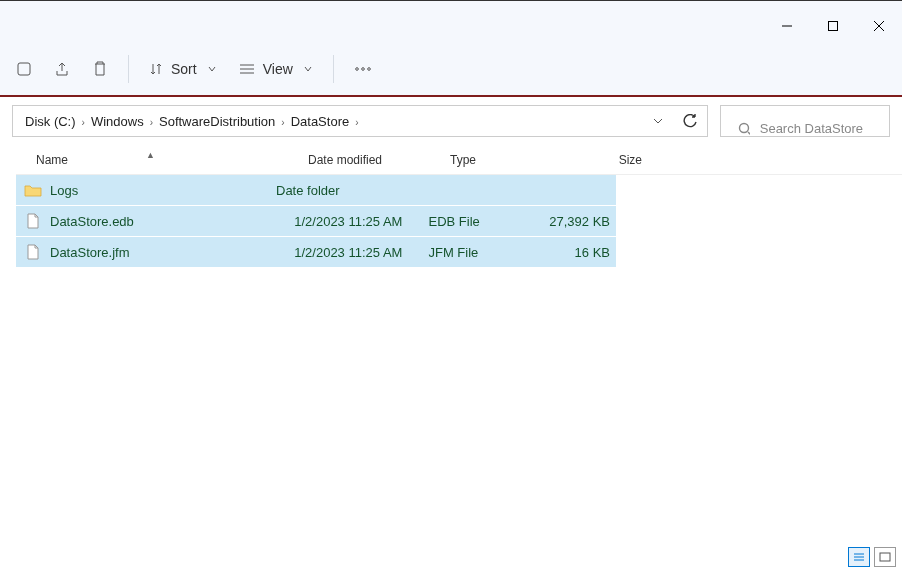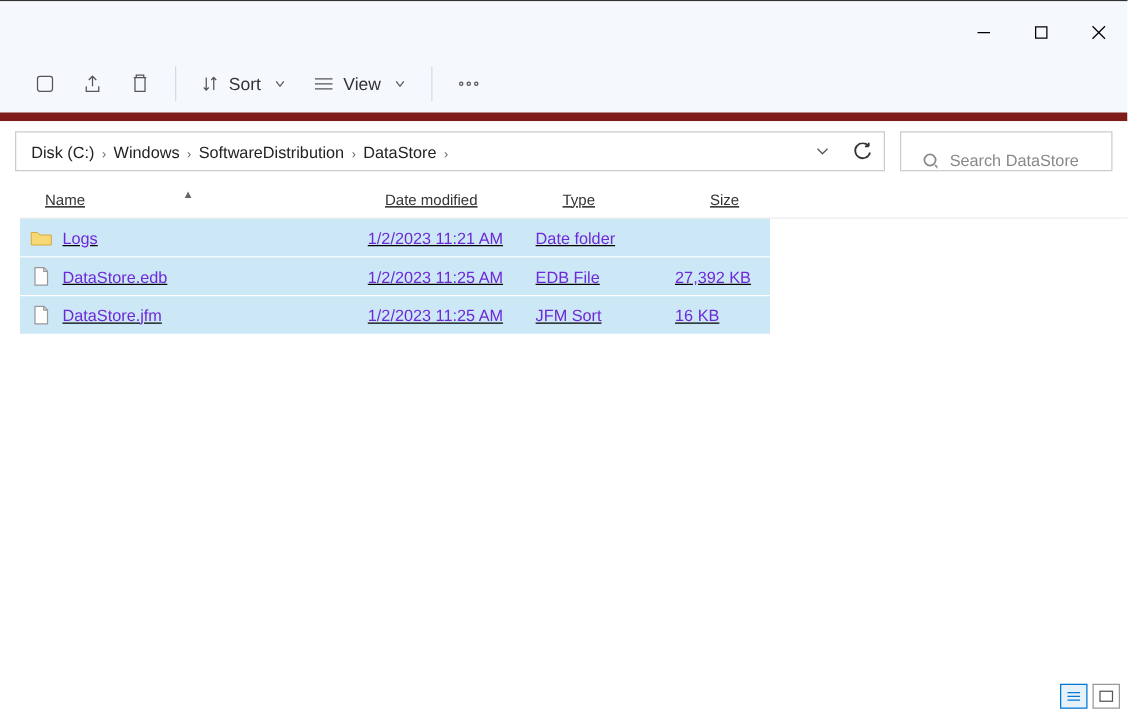--- a/index.html
+++ b/index.html
@@ -4,47 +4,47 @@
 <style>
 * { box-sizing: border-box; margin: 0; padding: 0; font-family: "Segoe UI", Arial, sans-serif; }
 body { width: 902px; height: 570px; background: #fff; overflow: hidden; border-top: 1px solid #333; position: relative; }
 
 
 .titlebar { height: 42px; background: #f5f8fd; display: flex; justify-content: flex-end; align-items: flex-start; padding-top: 10px; }
 .titlebar .win-btn { width: 46px; height: 30px; display: flex; align-items: center; justify-content: center; cursor: pointer; }
 .titlebar svg { stroke: #000; stroke-width: 1; fill: none; }
 
 
-.toolbar { height: 54px; background: #f5f8fd; display: flex; align-items: center; padding: 0 18px; gap: 2px; border-bottom: 7px solid #7f1d1d; }
+.toolbar { height: 54px; background: #f5f8fd; display: flex; align-items: center; padding: 0 6px; gap: 2px; border-bottom: 2px solid #7f1d1d; }
 .toolbar .sep { width: 1px; height: 28px; background: #d6dce4; margin: 0 8px; }
 .tool-btn { height: 36px; padding: 0 10px; display: flex; align-items: center; gap: 8px; cursor: pointer; border-radius: 4px; color: #333; font-size: 14px; }
 .tool-btn svg { stroke: #555; fill: none; }
 .tool-btn .chev { margin-left: 2px; }
 
 
 .addr-row { height: 48px; display: flex; align-items: center; padding: 8px 12px; gap: 12px; background: #fff; }
 .addr-bar { flex: 1; height: 32px; border: 1px solid #ccc; display: flex; align-items: center; padding: 0 8px; font-size: 13px; color: #222; gap: 16px; }
 .addr-bar .crumb { padding: 2px 4px; cursor: pointer; }
 .addr-bar .crumb-sep { color: #666; font-size: 10px; padding: 0 2px; }
 .addr-right { display: flex; align-items: center; gap: 14px; margin-left: auto; }
 .addr-ico { width: 18px; display: flex; justify-content: center; cursor: pointer; }
 .search-box { width: 170px; height: 32px; border: 1px solid #ccc; display: flex; align-items: flex-end; padding: 0 17px; gap: 10px; color: #777; font-size: 13px; }
 .search-box input { border: none; outline: none; width: 100%; font-size: 13px; color: #333; }
 .search-box input::placeholder { color: #888; }
 
 
-.list-wrap { padding-left: 16px; text-decoration: underline; }
+.list-wrap { padding-left: 16px; }
 .list-header { height: 30px; display: flex; align-items: center; font-size: 12px; color: #333; border-bottom: 1px solid #eee; }
 .col-name { width: 260px; padding-left: 20px; position: relative; }
 .col-date { width: 142px; margin-left: 32px; }
 .col-type { width: 118px; }
-.col-size { width: 80px; padding-right: 6px; }
+.col-size { width: 80px; text-align: right; padding-right: 6px; }
 .sort-ind { position: absolute; left: 130px; top: -3px; font-size: 9px; color: #666; }
 
-.row { height: 31px; display: flex; align-items: center; font-size: 13px; color: #6d28d9; background: #cce8f7; border-bottom: 1px solid #fff; width: 600px; }
+.row { height: 31px; display: flex; align-items: center; font-size: 13px; color: #14532d; background: #cce8f7; border-bottom: 1px solid #fff; width: 600px; }
 .row .col-name { display: flex; align-items: center; gap: 8px; padding-left: 8px; }
 .file-ico { width: 18px; height: 18px; display: flex; align-items: center; justify-content: center; }
 
 
 .statusbar { position: absolute; bottom: 0; right: 0; height: 26px; display: flex; align-items: center; padding: 0 6px; gap: 4px; }
 .view-btn { width: 22px; height: 20px; border: 1px solid #999; display: flex; align-items: center; justify-content: center; cursor: pointer; }
 .view-btn.active { border-color: #0078d4; background: #e5f1fb; }
 </style>
 </head>
 <body>
@@ -153,21 +153,20 @@
   <div id="rows-host">
       <div class="row">
         <div class="col-name">
           <span class="file-ico">
             <svg width="18" height="14">
               <path d="M1 3 L6 3 L8 5 L17 5 L17 13 L1 13 Z" fill="#f8d775" stroke="#d9a93e" stroke-width="0.8"></path>
             </svg>
           </span>
           <span>Logs</span>
         </div>
-        <div class="col-date">1/2/2023 11:21 AM</div>
         <div class="col-type">Date folder</div>
         <div class="col-size"></div>
       </div>
       <div class="row">
         <div class="col-name">
           <span class="file-ico">
             <svg width="14" height="16">
               <path d="M2 1 L9 1 L12 4 L12 15 L2 15 Z" fill="#fff" stroke="#999"></path>
               <path d="M9 1 L9 4 L12 4" fill="none" stroke="#999"></path>
             </svg>
@@ -182,21 +181,21 @@
         <div class="col-name">
           <span class="file-ico">
             <svg width="14" height="16">
               <path d="M2 1 L9 1 L12 4 L12 15 L2 15 Z" fill="#fff" stroke="#999"></path>
               <path d="M9 1 L9 4 L12 4" fill="none" stroke="#999"></path>
             </svg>
           </span>
           <span>DataStore.jfm</span>
         </div>
         <div class="col-date">1/2/2023 11:25 AM</div>
-        <div class="col-type">JFM Sort</div>
+        <div class="col-type">JFM File</div>
         <div class="col-size">16 KB</div>
       </div>
     </div>
 </div>
 
 <div class="statusbar">
   <div class="view-btn active">
     <svg width="12" height="10" stroke="#0078d4">
         <line x1="1" y1="2" x2="11" y2="2"></line>
         <line x1="1" y1="5" x2="11" y2="5"></line>

